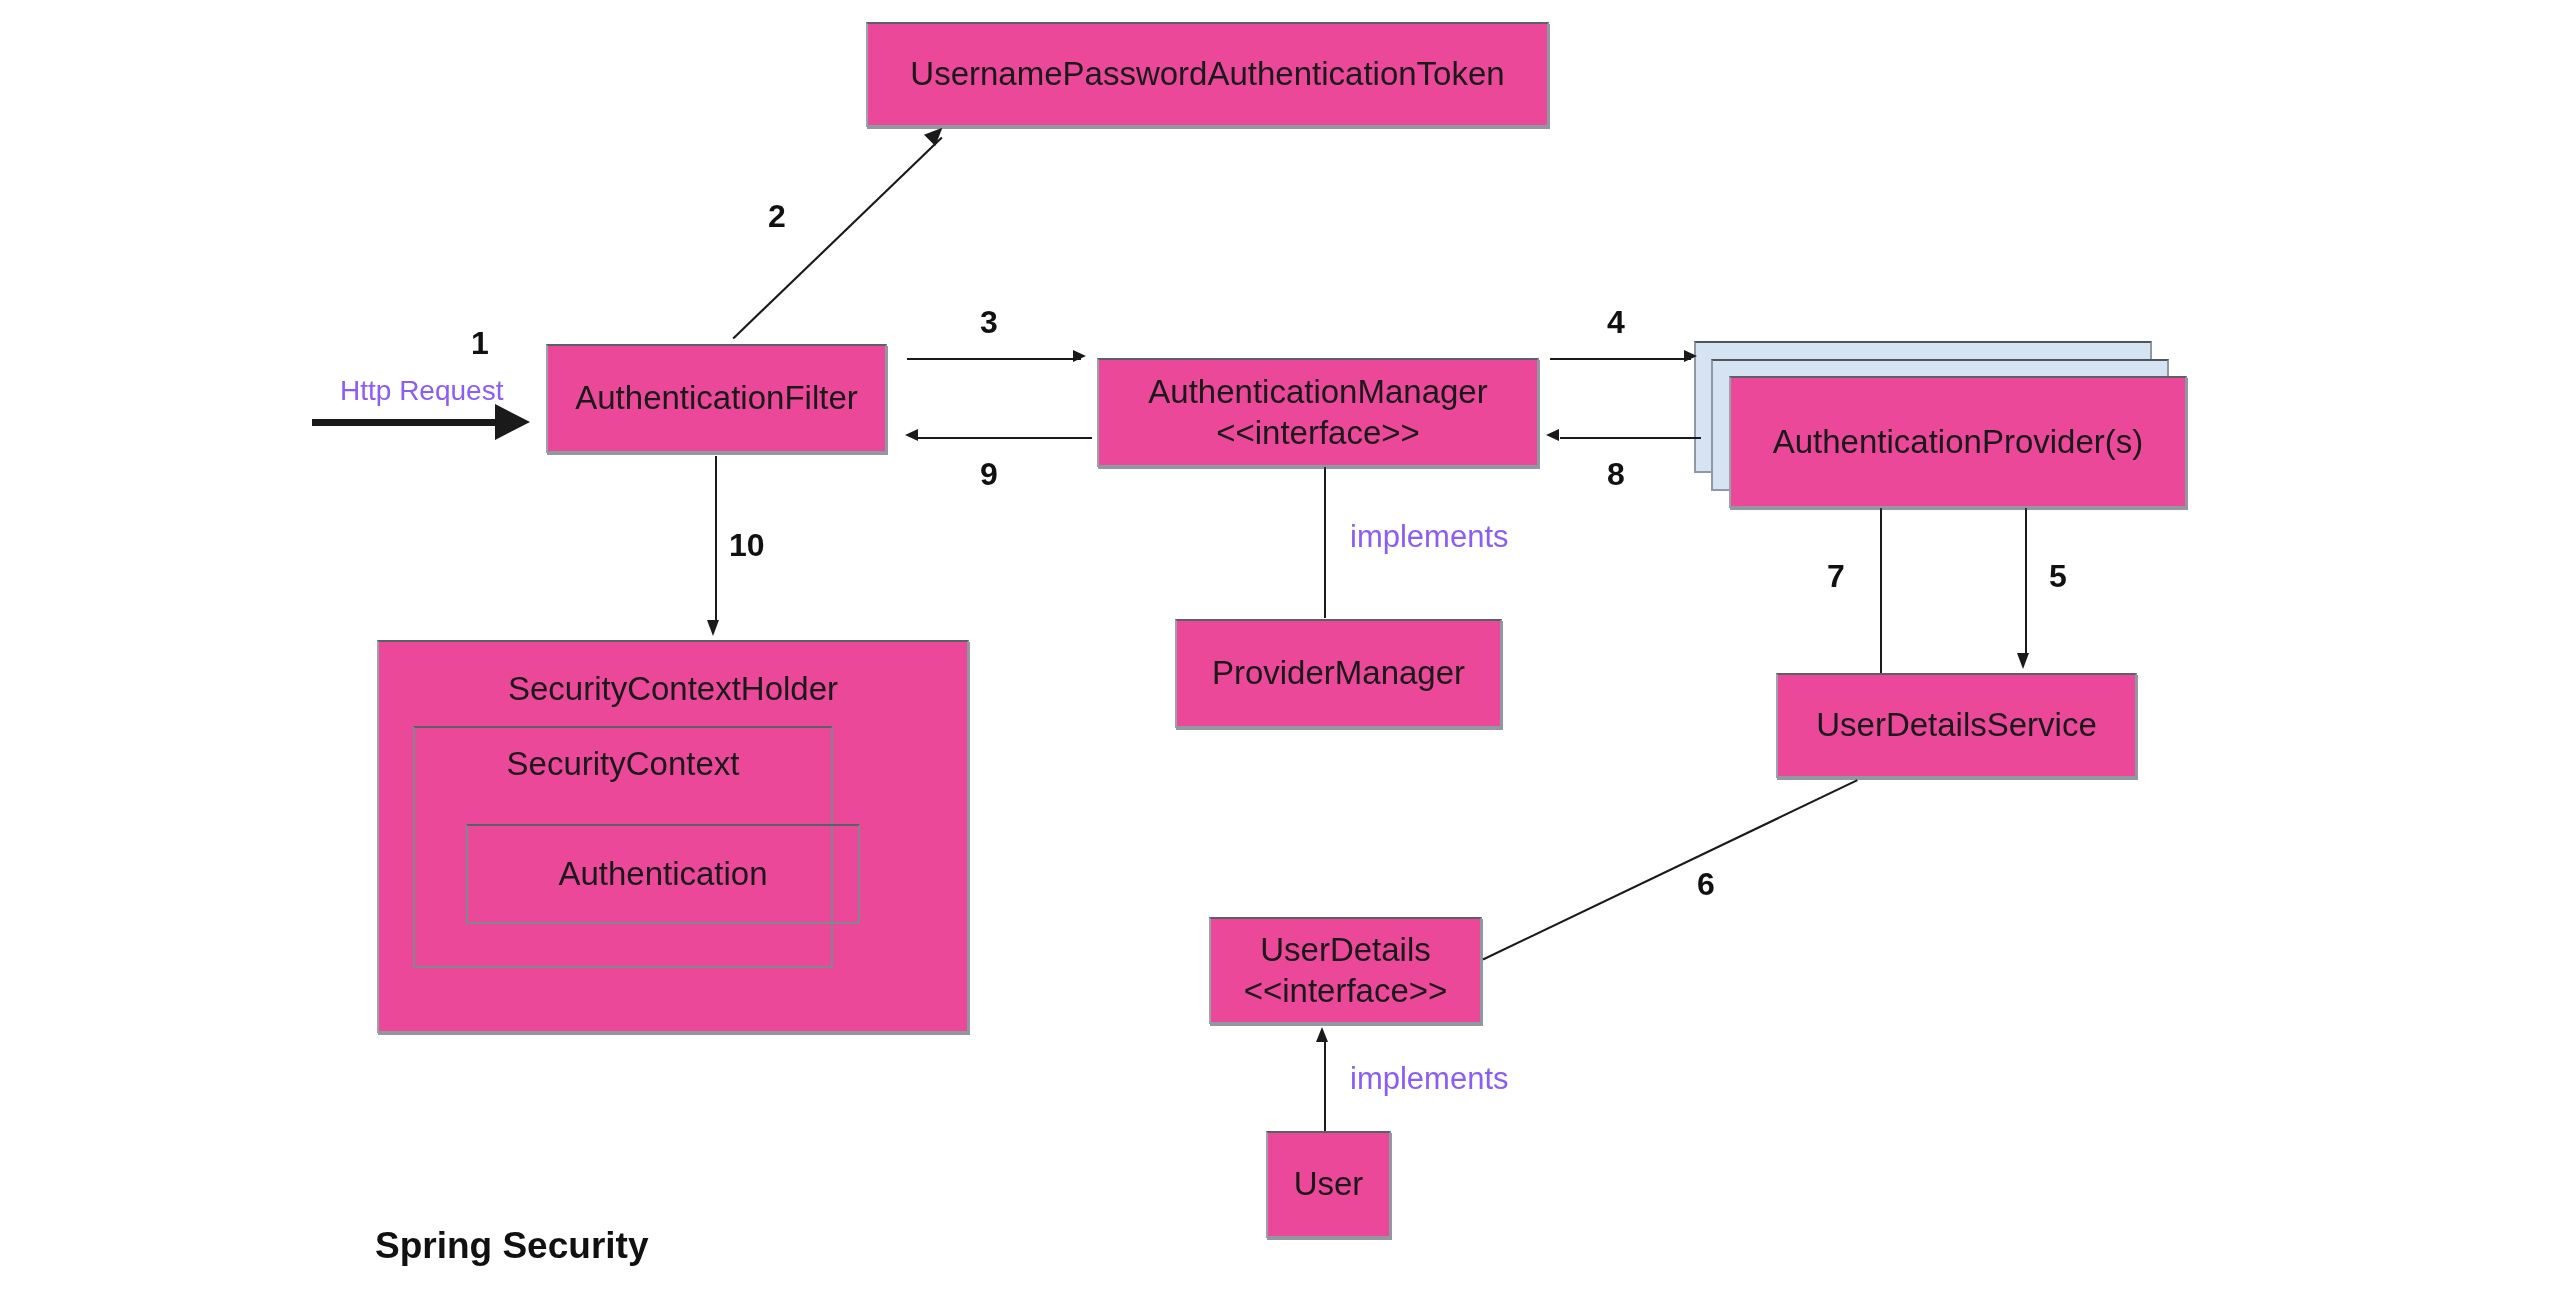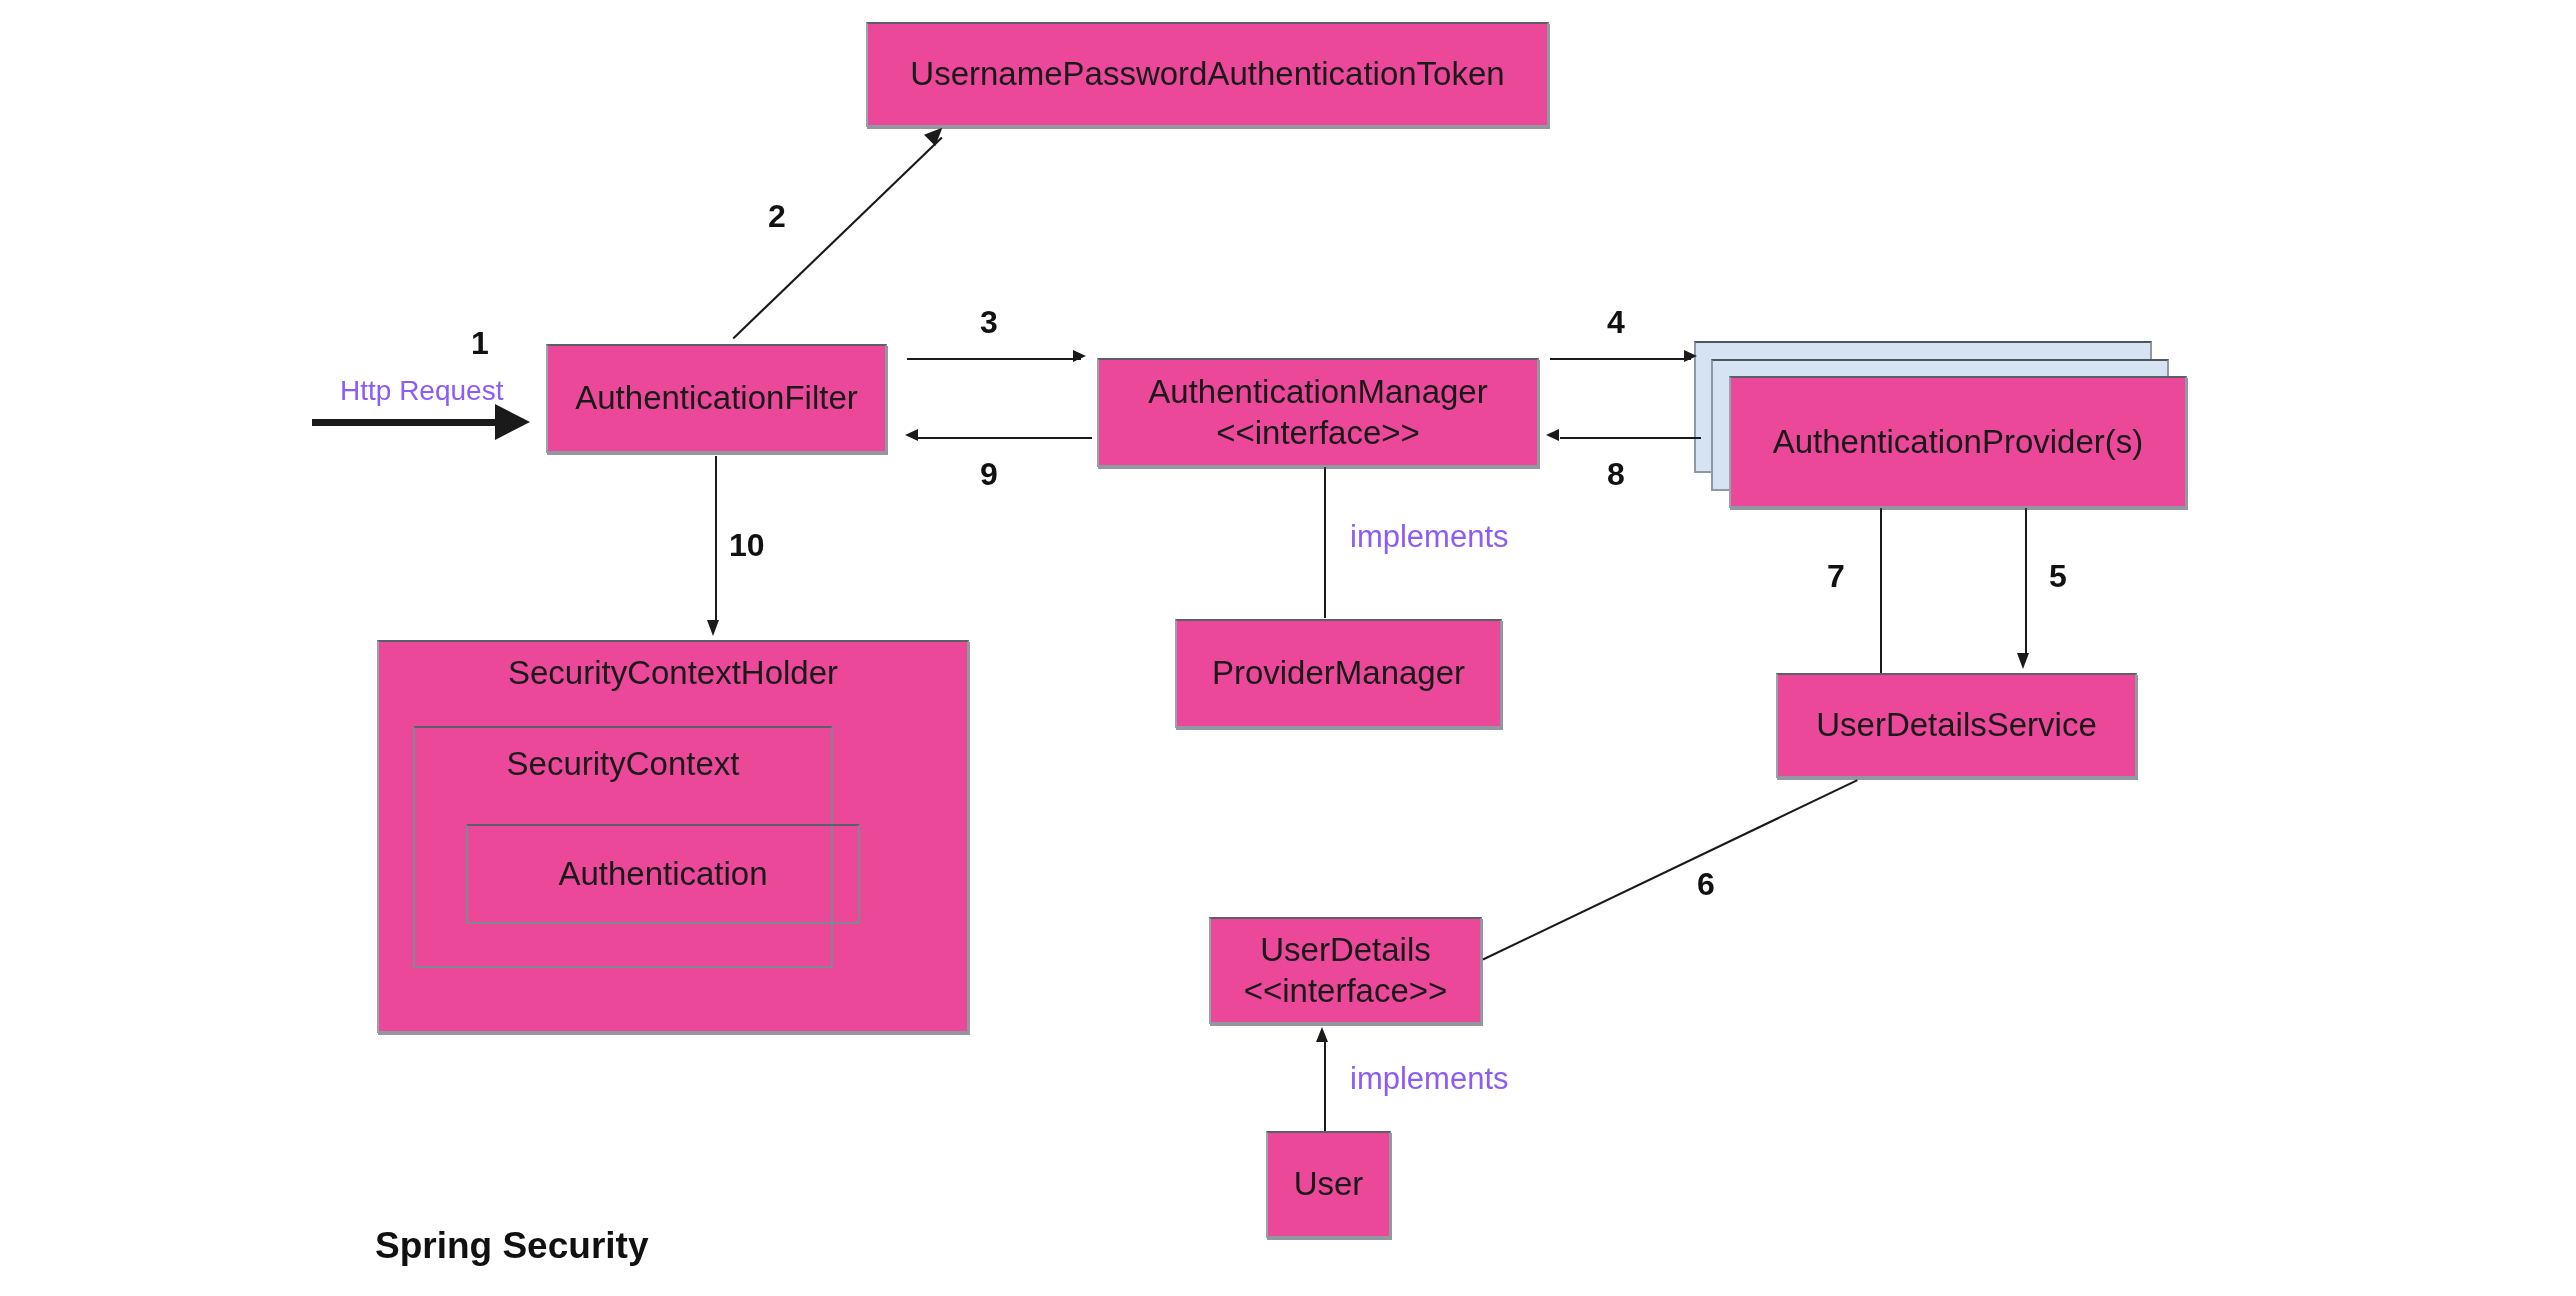--- a/index.html
+++ b/index.html
@@ -36,21 +36,21 @@
     text-align: center;
     white-space: nowrap;
     z-index: 5;
   }
   .box .stereo {
     display: block;
   }
   
   .box.container {
     justify-content: flex-start;
-    padding-top: 11px;
+    padding-top: 27px;
   }
   .box.shadowed {
     box-shadow: 1px 2px 0 rgba(60,66,74,0.55);
   }
   
   .stack-ghost {
     position: absolute;
     box-sizing: border-box;
     background: #d6e3f2;
     border: 2px solid #8f98a3;

